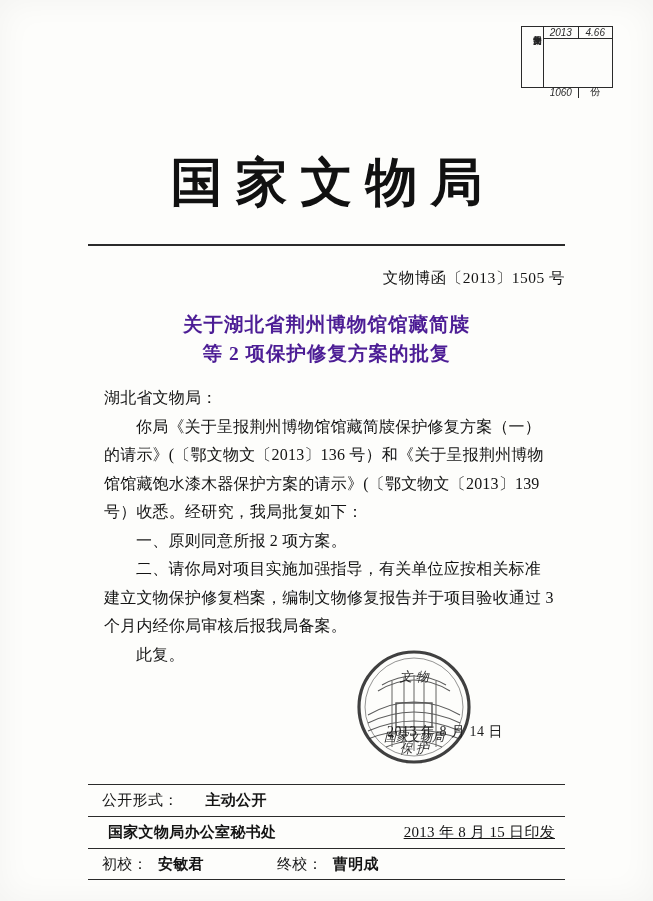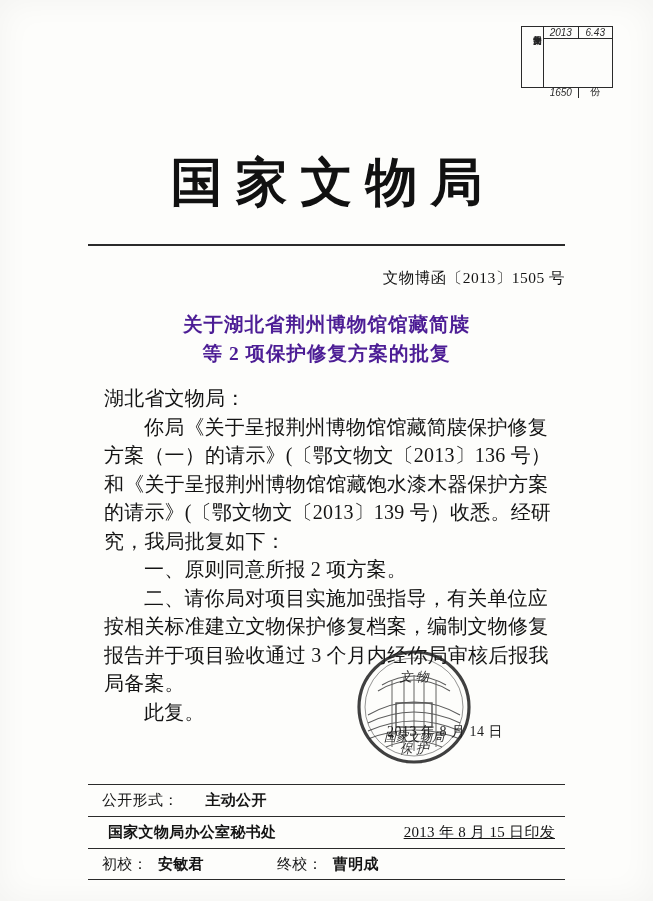--- a/index.html
+++ b/index.html
@@ -125,21 +125,21 @@
     letter-spacing: 1px;
     color: #4c1d95;
   }
 
   
   .body {
     position: absolute;
     left: 104px;
     top: 384px;
     width: 452px;
-    font-size: 20px;
+    font-size: 16px;
     line-height: 28.5px;
     color: #141414;
     letter-spacing: 0.2px;
   }
   .body p { margin: 0; }
   .indent { text-indent: 2em; }
 
   
   .seal {
     position: absolute;
@@ -204,24 +204,24 @@
 </head>
 <body>
 
 <div class="page">
 
   <div class="stamp-box">
     <div class="stamp-left">国家文物局文件</div>
     <div class="stamp-right">
       <div class="stamp-row">
         <div class="stamp-cell sep handwrite">2013</div>
-        <div class="stamp-cell handwrite">6.43</div>
+        <div class="stamp-cell handwrite">4.66</div>
       </div>
       <div class="stamp-row">
-        <div class="stamp-cell sep handwrite">1650</div>
+        <div class="stamp-cell sep handwrite">1060</div>
         <div class="stamp-cell">份</div>
       </div>
     </div>
   </div>
 
   <div class="masthead">国家文物局</div>
   <div class="rule"></div>
 
   <div class="doc-number">文物博函〔2013〕1505 号</div>
 

